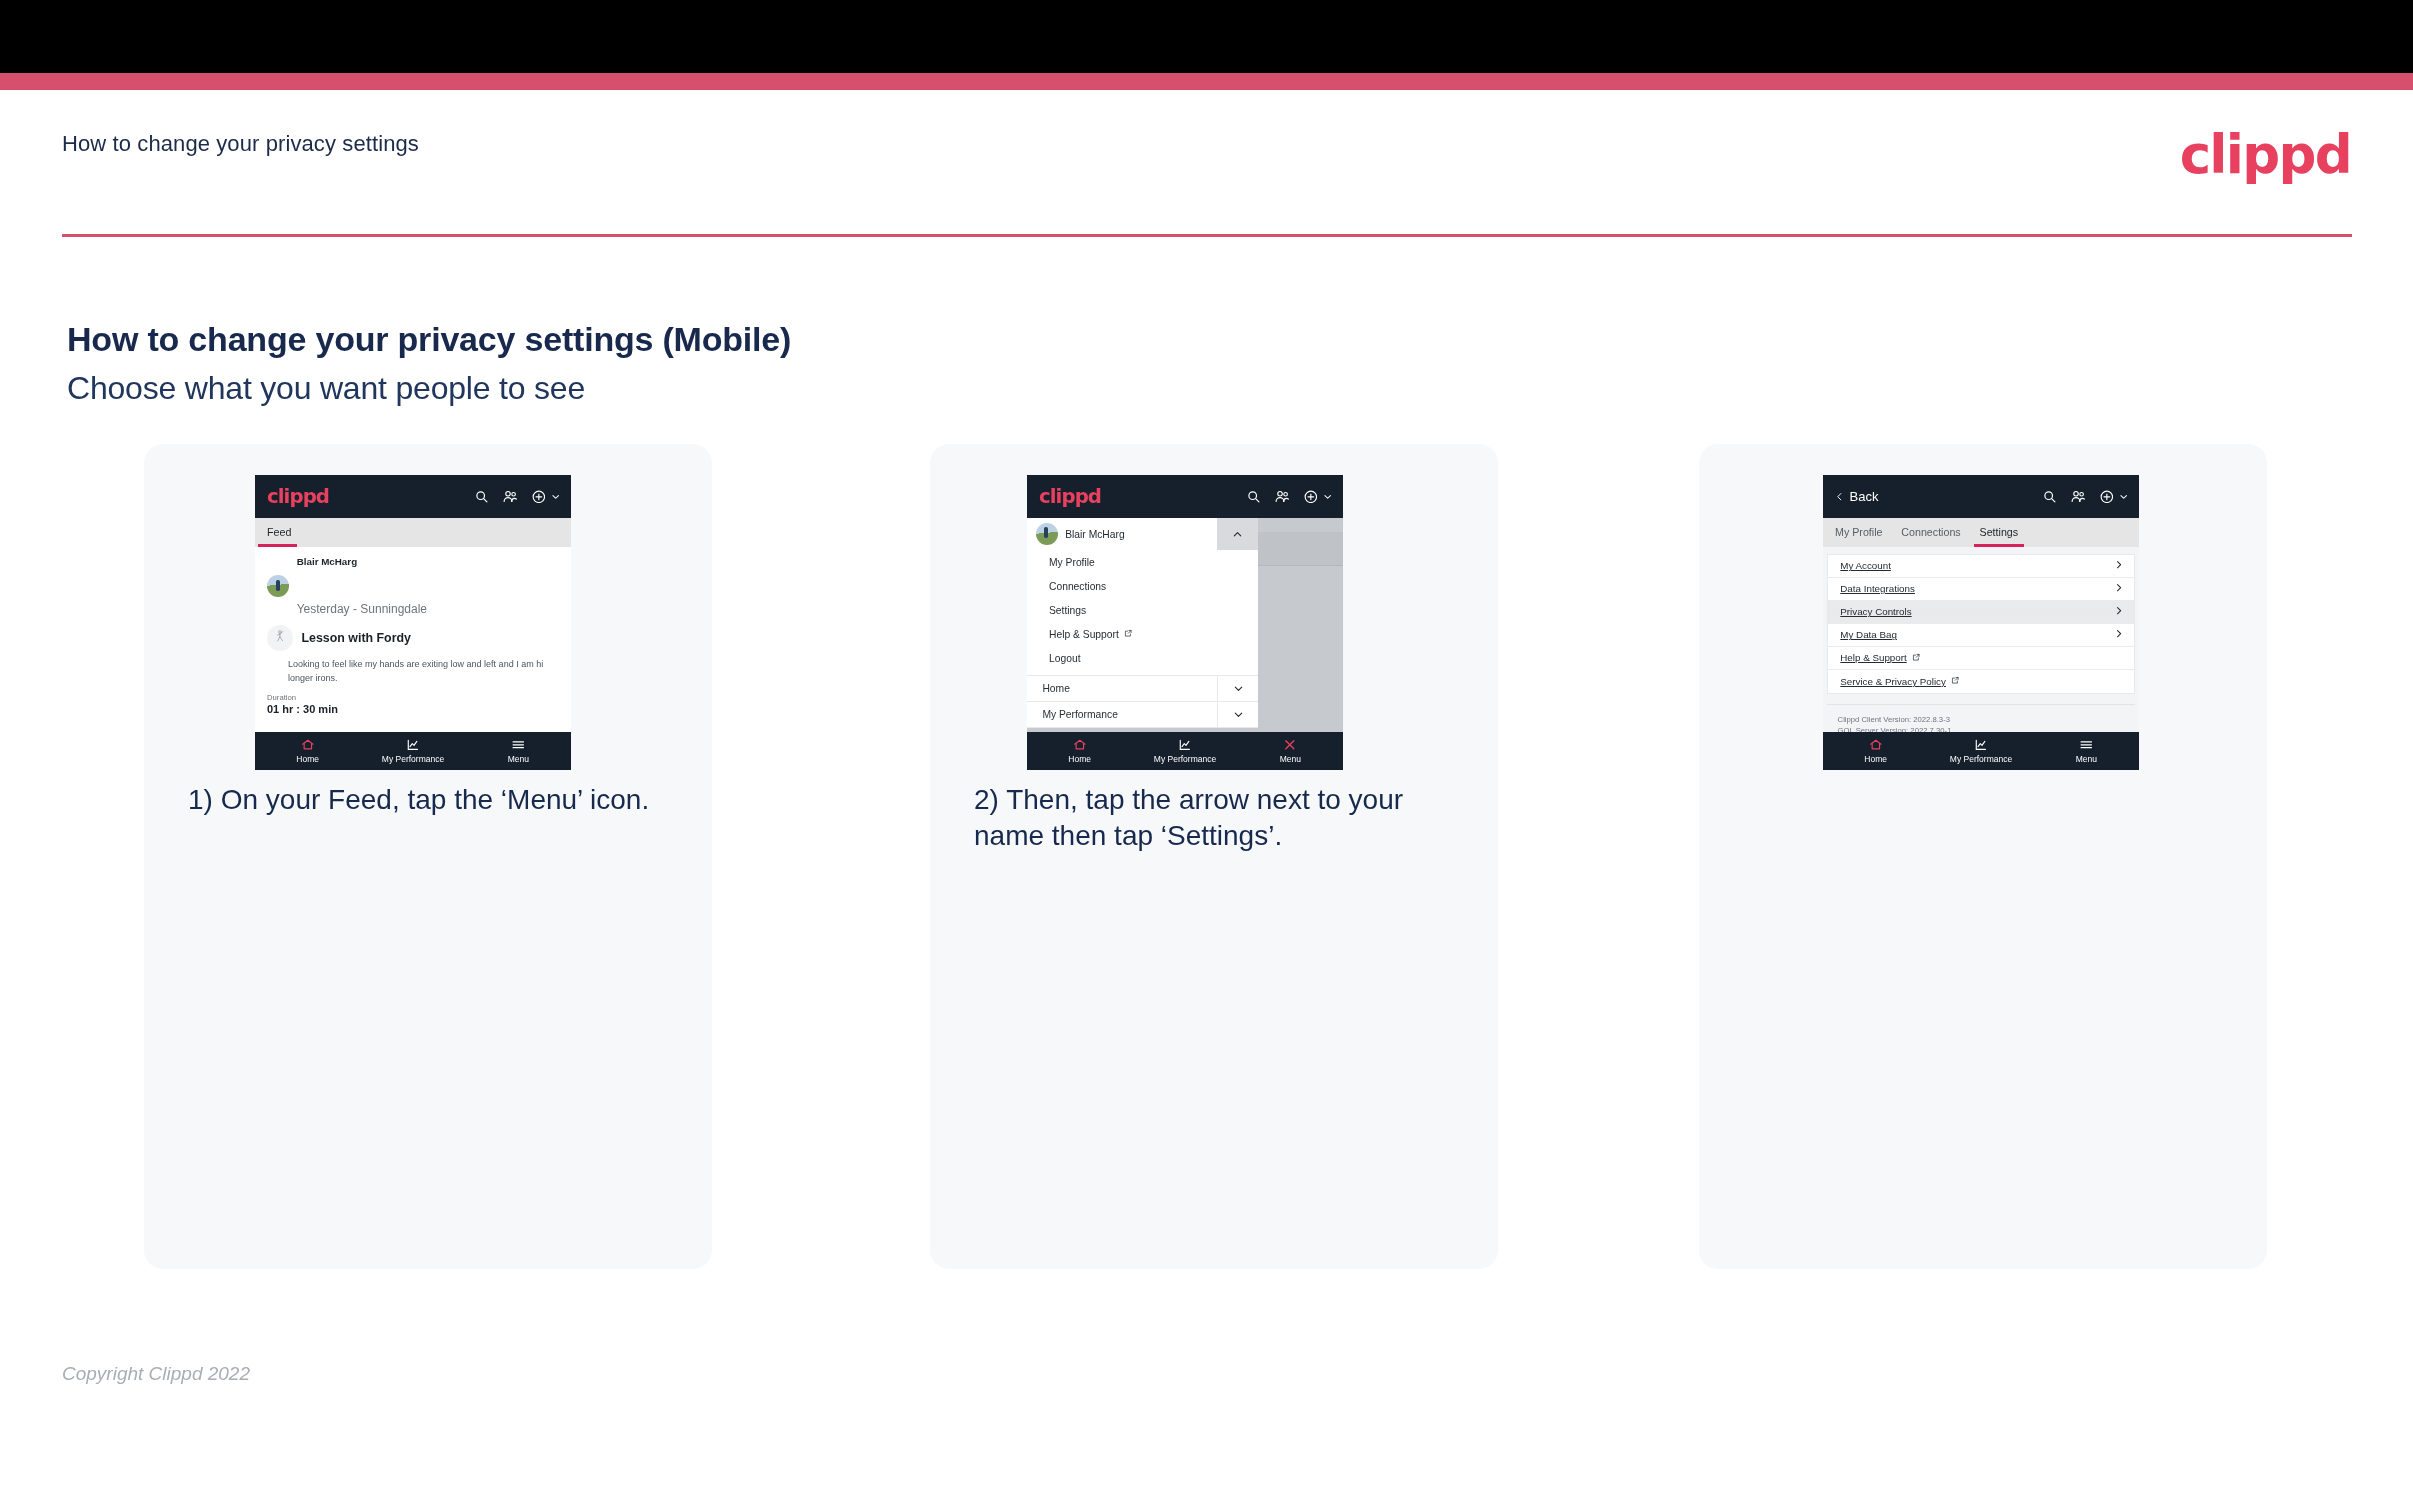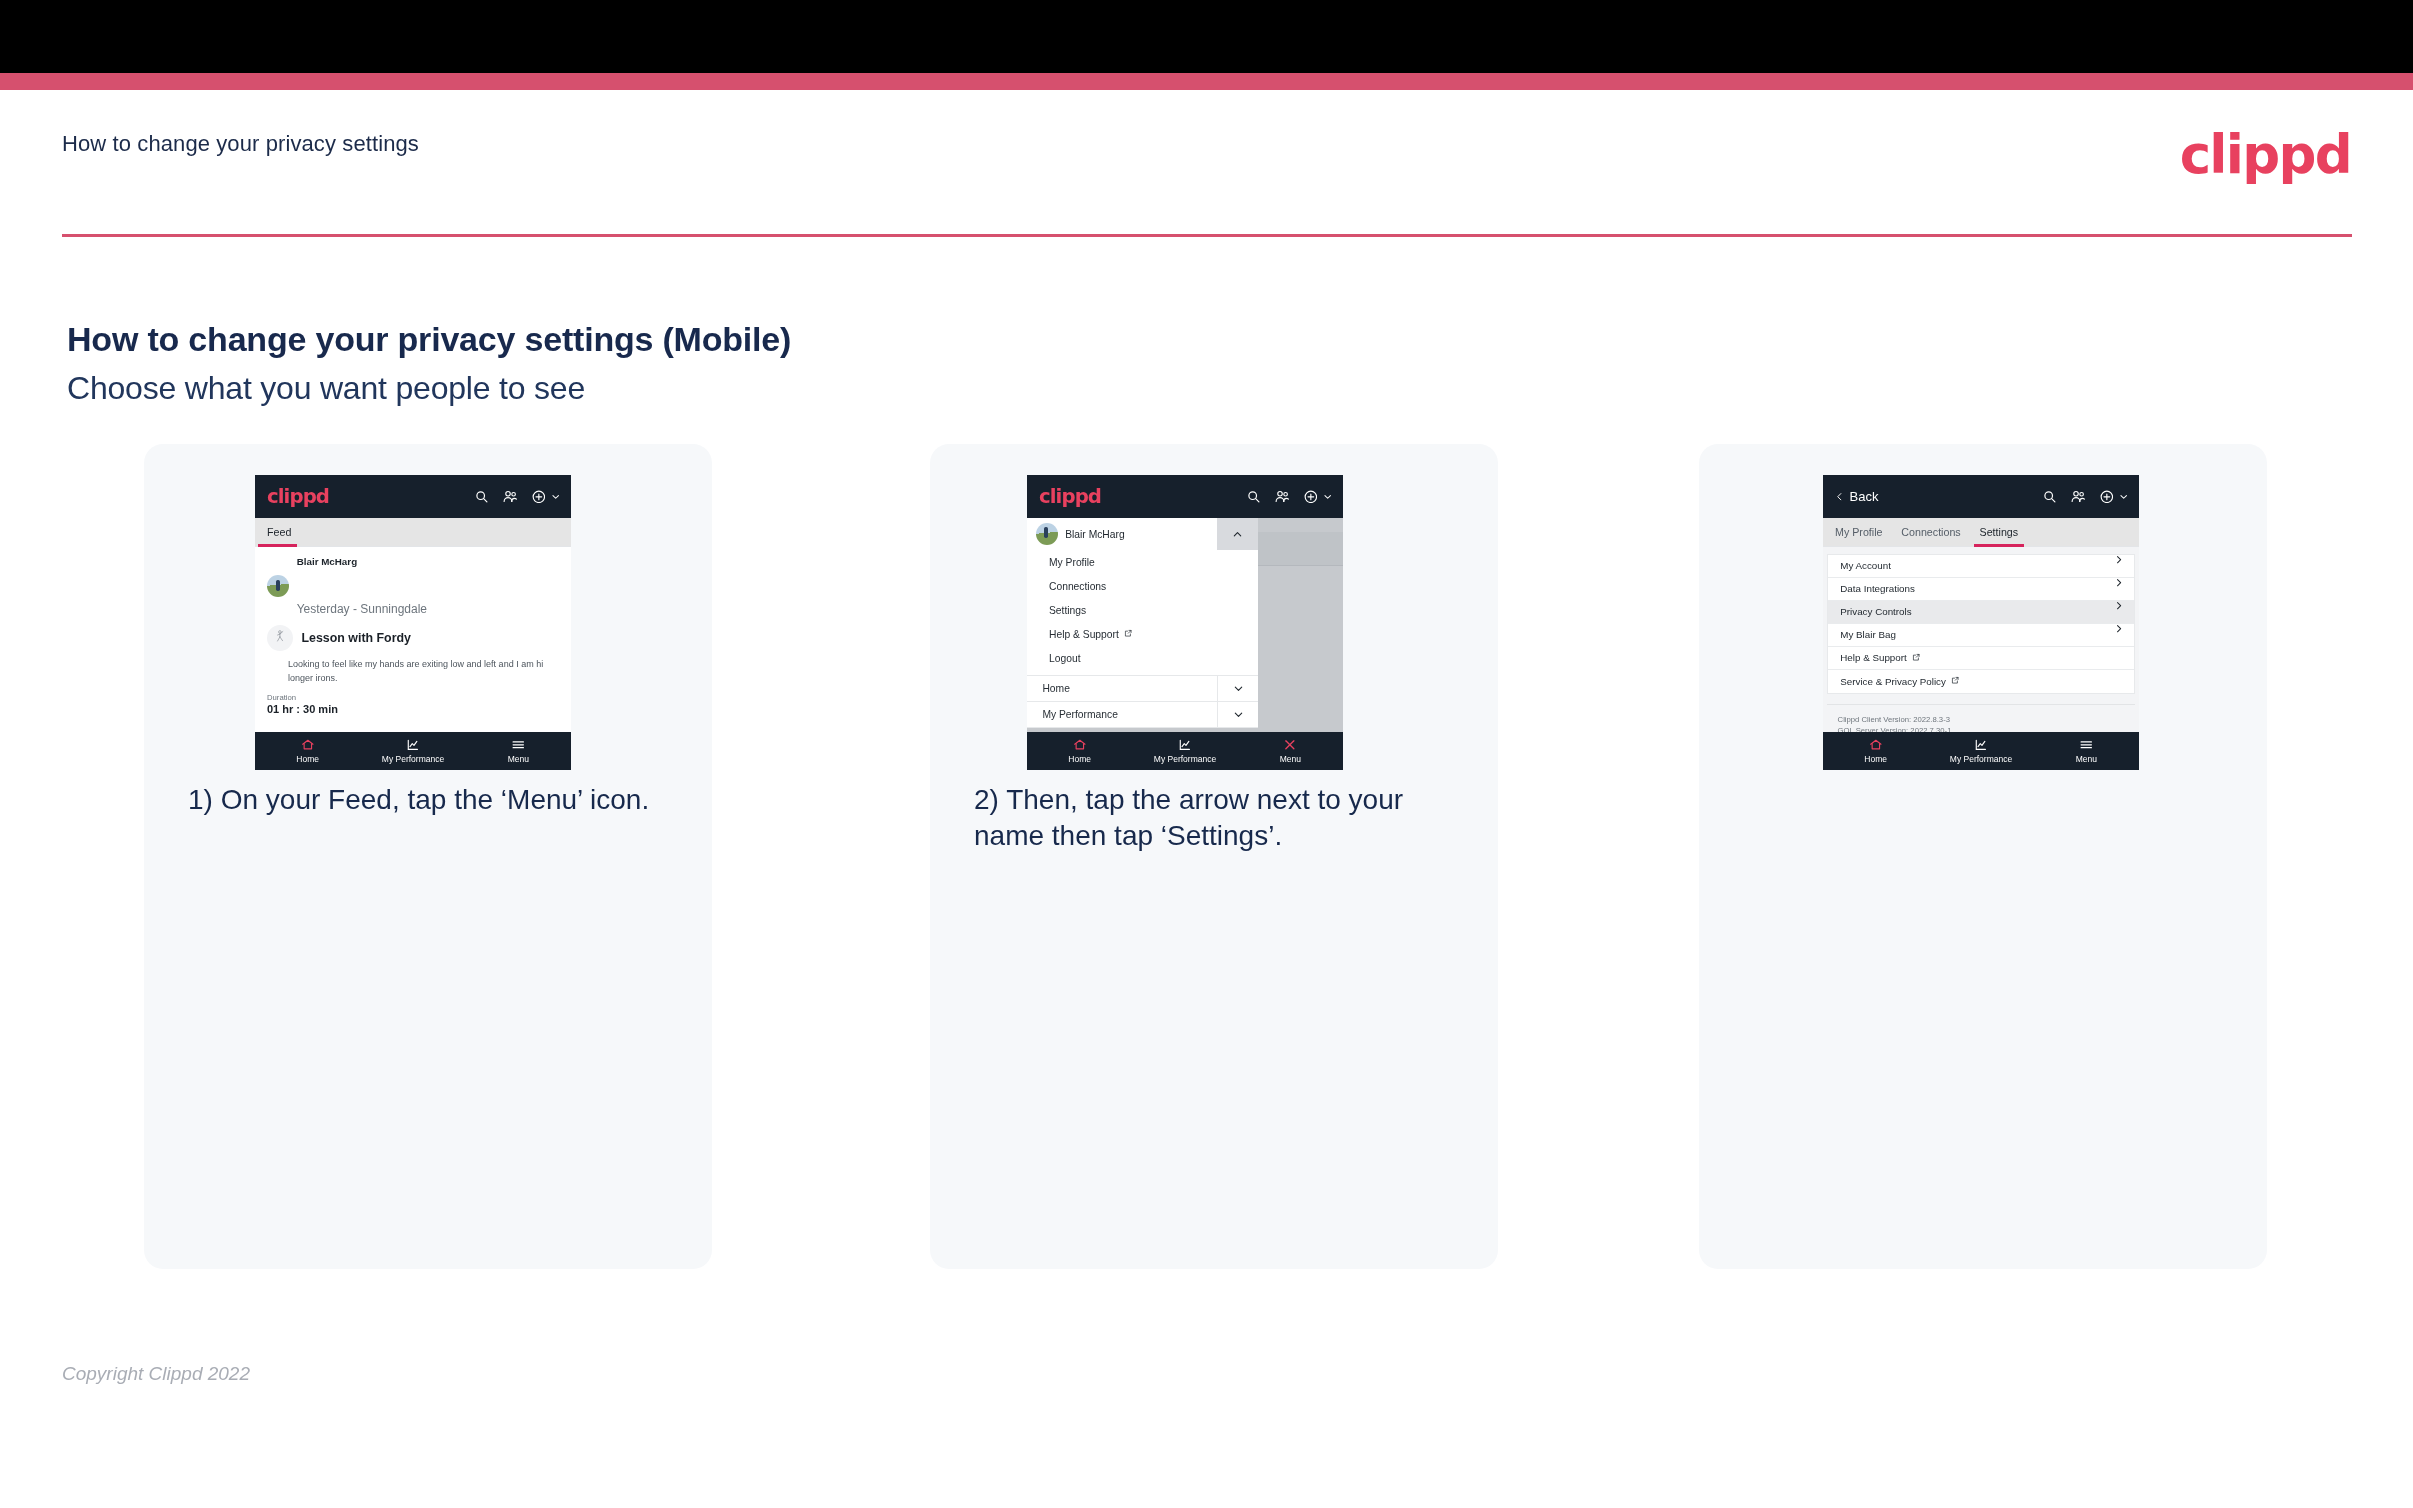--- a/index.html
+++ b/index.html
@@ -190,23 +190,24 @@
     font-size:10.3px; color:#272e35; border-bottom:0.9px solid #e6e8ea; position:relative;
   }
   .d-row .rc { position:absolute; right:0; top:0; width:41px; height:25px;
                display:flex; align-items:center; justify-content:center;
                border-left:0.9px solid #e6e8ea; }
 
   
   .settings-area { background:#f3f4f6; height:252px; padding:6.8px 4.3px 0 4.3px; }
   .s-list { background:#fff; border:0.9px solid #e7e9eb; }
   .s-row {
-    height:23px; display:flex; justify-content:space-between;
+    height:23px; display:flex; align-items:center; justify-content:space-between;
     padding:0 10.3px 0 12px; font-size:9.8px; color:#242b32;
     border-bottom:0.9px solid #e9ebed;
+    text-decoration:underline;
   }
   .s-row:last-child { border-bottom:none; }
   .s-row.sel { background:#e9eaec; }
   .s-row .lt { display:flex; align-items:center; gap:5.1px; }
   .ver { margin-top:10.3px; padding:8.5px 10.3px 0 10.3px; border-top:0.9px solid #e2e4e6; }
   .ver div { font-size:7.7px; color:#6f767d; line-height:1.5; }
 
   
   .footer {
     position:absolute; left:62px; top:1363px;
@@ -536,21 +537,21 @@
           <div class="s-row sel">
             <span class="lt">Privacy Controls</span>
             <span>
               <svg width="9.4" height="9.4" viewBox="0 0 24 24" fill="none" stroke="#1f262d" stroke-width="2.6">
                 <polyline points="9,4 17,12 9,20" stroke-linecap="round" stroke-linejoin="round"></polyline>
               </svg>
             </span>
           </div>
 
           <div class="s-row">
-            <span class="lt">My Blair Bag</span>
+            <span class="lt">My Data Bag</span>
             <span>
               <svg width="9.4" height="9.4" viewBox="0 0 24 24" fill="none" stroke="#1f262d" stroke-width="2.6">
                 <polyline points="9,4 17,12 9,20" stroke-linecap="round" stroke-linejoin="round"></polyline>
               </svg>
             </span>
           </div>
 
           <div class="s-row">
             <span class="lt">
               <span>Help &amp; Support</span>

